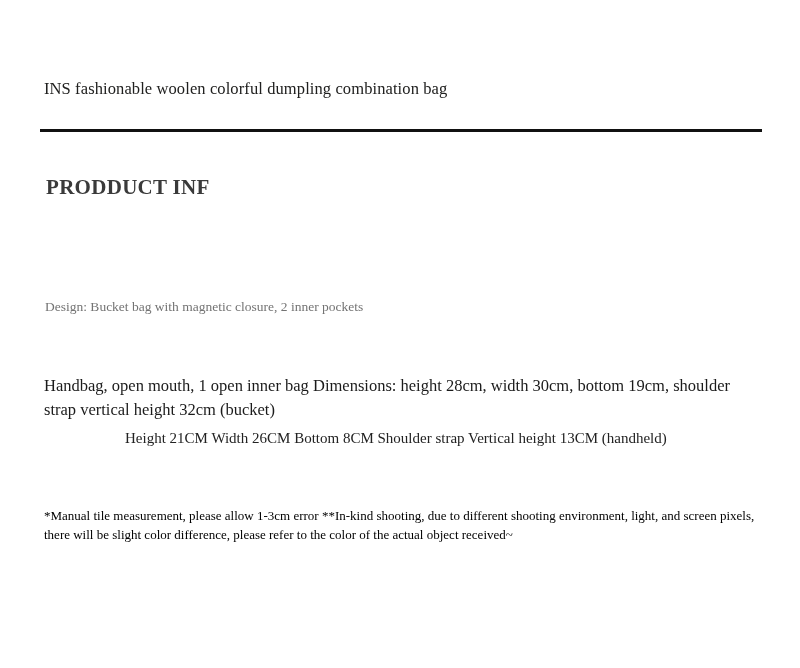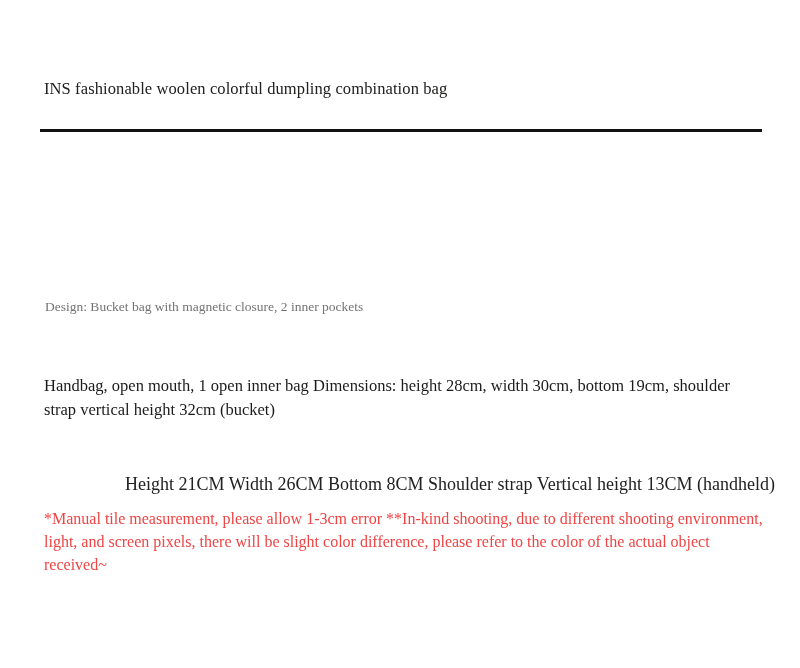--- a/index.html
+++ b/index.html
@@ -72,44 +72,44 @@
     width: 716px;
     font-size: 16.5px;
     line-height: 1.45;
     color: #1b1b1b;
     margin-top: 24px;
   }
   .line-handheld {
     position: absolute;
     left: 125px;
     top: 430px;
-    font-size: 18px;
+    font-size: 15px;
     color: #222222;
     white-space: nowrap;
-    margin-top: 44px;
   }
   .line-note {
     position: absolute;
     left: 44px;
     top: 507px;
     width: 722px;
-    font-size: 16px;
+    font-size: 13px;
     line-height: 1.45;
-    color: #ef4444;
+    color: #000000;
   }
 </style>
 </head>
 <body>
 
 <div class="page">
 
   <div class="product-title">INS fashionable woolen colorful dumpling combination bag</div>
 
   <div class="divider"></div>
 
+  <div class="section-heading">PRODDUCT INF</div>
 
 
   <div class="line-design">Design: Bucket bag with magnetic closure, 2 inner pockets</div>
 
   <div class="line-dimensions">Handbag, open mouth, 1 open inner bag Dimensions: height 28cm, width 30cm, bottom 19cm, shoulder strap vertical height 32cm (bucket)</div>
 
   <div class="line-handheld">Height 21CM Width 26CM Bottom 8CM Shoulder strap Vertical height 13CM (handheld)</div>
 
   <div class="line-note">*Manual tile measurement, please allow 1-3cm error **In-kind shooting, due to different shooting environment, light, and screen pixels, there will be slight color difference, please refer to the color of the actual object received~</div>
 

